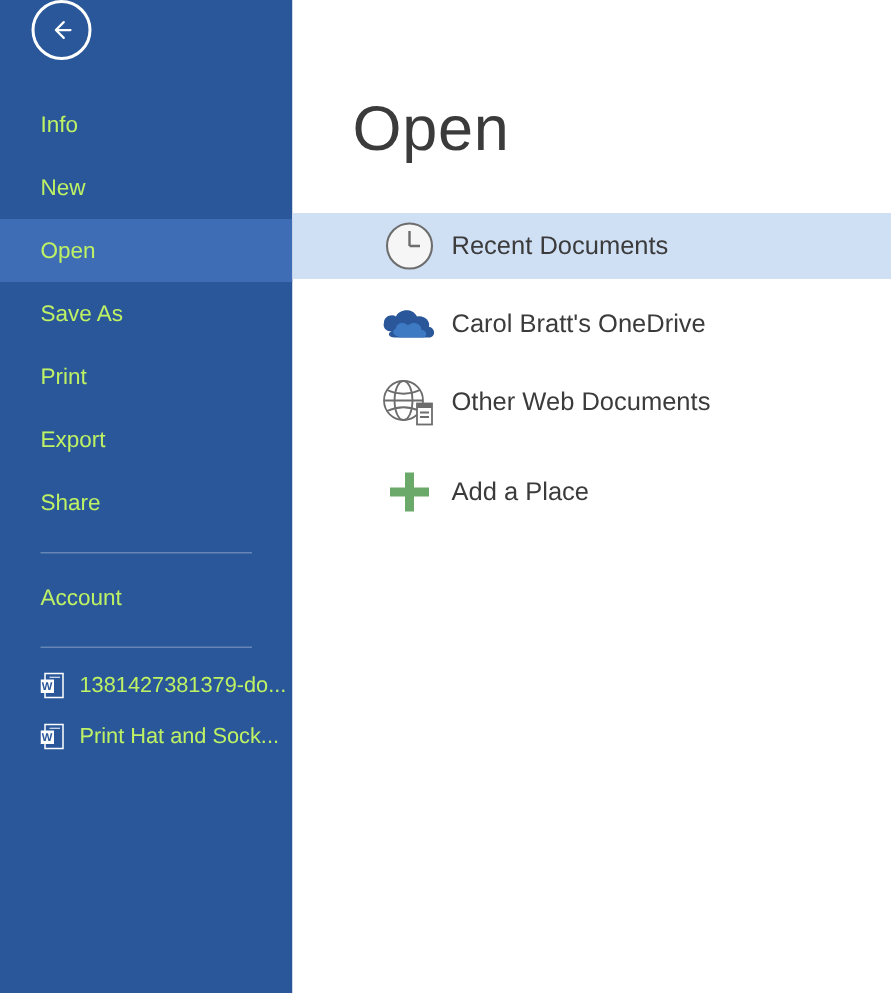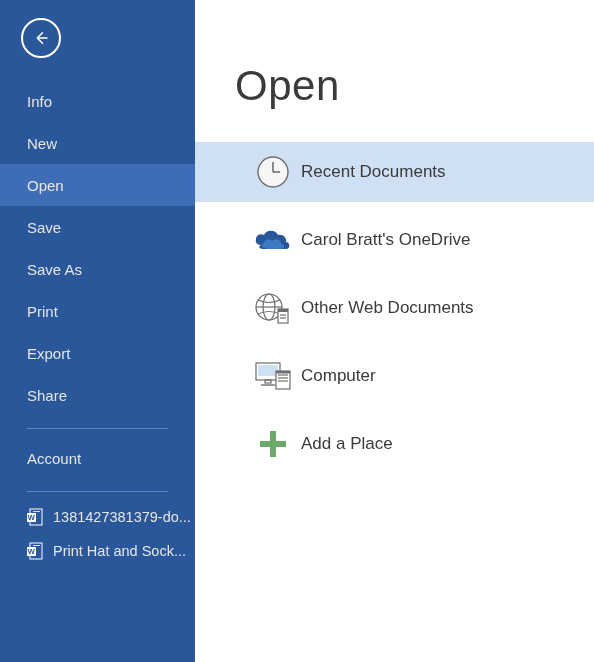--- a/index.html
+++ b/index.html
@@ -3,24 +3,23 @@
 <meta charset="utf-8">
 <style>
   * { box-sizing: border-box; margin: 0; padding: 0; }
   html, body { width: 594px; height: 662px; font-family: "Segoe UI", Arial, sans-serif; overflow: hidden; }
   body { display: flex; background: #fff; }
 
   .sidebar {
     width: 195px;
     height: 100%;
     background: #2a579a;
-    color: #e5e5e5;
+    color: #bef264;
     display: flex;
     flex-direction: column;
-    padding-top: 18px;
   }
   .back-btn {
     width: 40px; height: 40px;
     margin-left: 21px;
     margin-bottom: 22px;
     border: 2px solid #fff;
     border-radius: 50%;
     display: flex; align-items: center; justify-content: center;
     cursor: pointer;
   }
@@ -67,21 +66,21 @@
     font-weight: 300;
     color: #3b3b3b;
     padding-left: 40px;
     margin-bottom: 32px;
     letter-spacing: 0.5px;
   }
 
   .loc-list { margin-left: 0; }
   .loc-item {
     display: flex; align-items: center;
-    height: 60px;
+    height: 44px;
     padding-left: 10px;
     margin-left: 0;
     cursor: pointer;
   }
   .loc-item.selected { background: #cfdff4; }
   .loc-icon {
     width: 56px; height: 40px;
     margin-left: 40px;
     display: flex; align-items: center; justify-content: center;
     flex: 0 0 auto;
@@ -106,23 +105,20 @@
   </div>
 
   <div class="nav-item">
       <span>Info</span>
     </div>
   <div class="nav-item">
       <span>New</span>
     </div>
   <div class="nav-item selected">
       <span>Open</span>
-    </div>
-  <div class="nav-item">
-      <span>Save</span>
     </div>
   <div class="nav-item">
       <span>Save As</span>
     </div>
   <div class="nav-item">
       <span>Print</span>
     </div>
   <div class="nav-item">
       <span>Export</span>
     </div>
@@ -200,36 +196,20 @@
           <rect x="25" y="18" width="10" height="3" fill="#6d6d6d"></rect>
           <line x1="27" y1="24" x2="33" y2="24" class="thin"></line>
           <line x1="27" y1="27" x2="33" y2="27" class="thin"></line>
         </svg>
       </div>
       <div class="loc-label">Other Web Documents</div>
     </div>
 
     <div class="gap"></div>
 
-    <div class="loc-item">
-      <div class="loc-icon">
-        <svg width="40" height="32" viewBox="0 0 40 32">
-          <rect x="3" y="3" width="24" height="17" class="thin" fill="#fff"></rect>
-          <rect x="5" y="5" width="20" height="11" fill="#cfe0f5"></rect>
-          <rect x="12" y="20" width="6" height="3" class="thin" fill="#fff"></rect>
-          <line x1="8" y1="25" x2="22" y2="25" stroke="#6d6d6d" stroke-width="1.4"></line>
-          <rect x="23" y="11" width="14" height="18" fill="#fff" stroke="#6d6d6d" stroke-width="1.2"></rect>
-          <line x1="25" y1="15" x2="35" y2="15" class="thin"></line>
-          <line x1="25" y1="18" x2="35" y2="18" class="thin"></line>
-          <line x1="25" y1="21" x2="35" y2="21" class="thin"></line>
-          <rect x="23" y="11" width="14" height="2.5" fill="#6d6d6d"></rect>
-        </svg>
-      </div>
-      <div class="loc-label">Computer</div>
-    </div>
 
     <div class="gap"></div>
 
     <div class="loc-item">
       <div class="loc-icon">
         <svg width="30" height="30" viewBox="0 0 30 30">
           <rect x="12" y="2" width="6" height="26" fill="#6aa96a"></rect>
           <rect x="2" y="12" width="26" height="6" fill="#6aa96a"></rect>
         </svg>
       </div>

